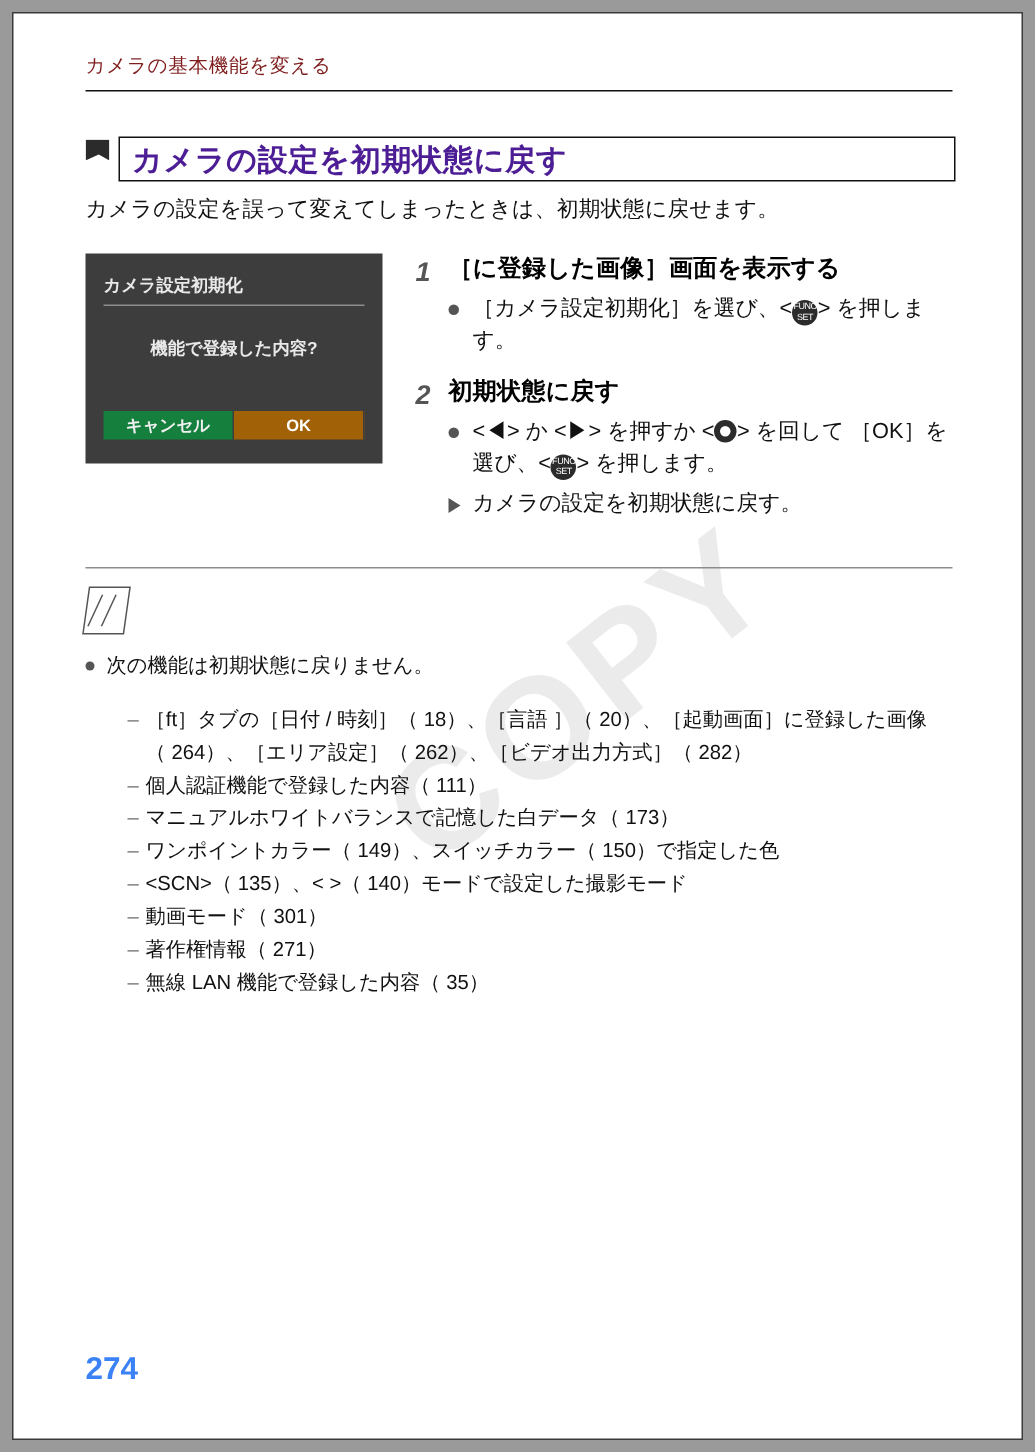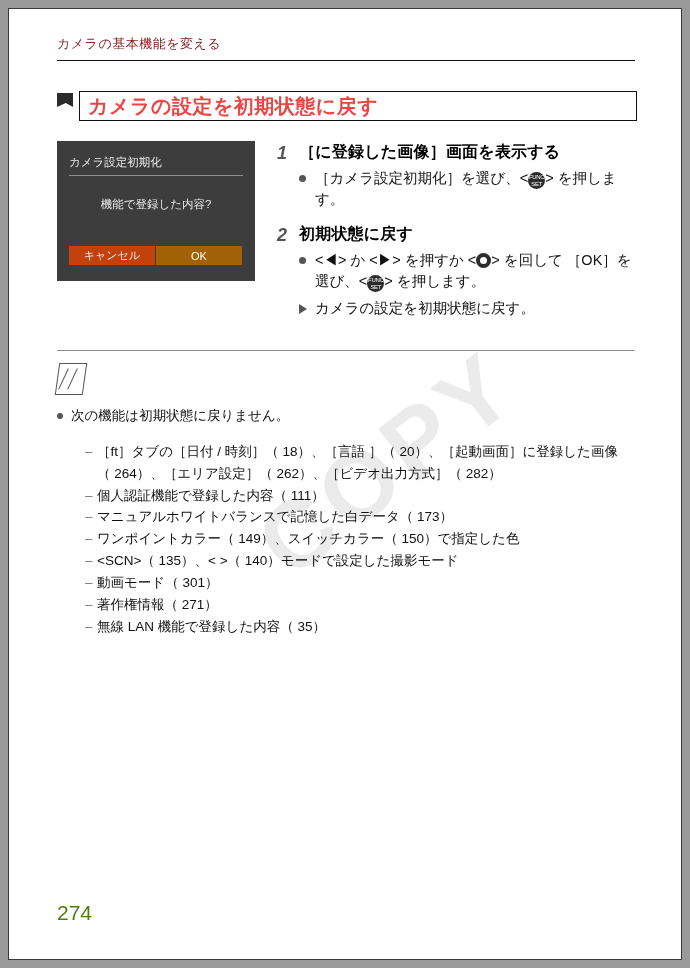--- a/index.html
+++ b/index.html
@@ -67,38 +67,39 @@
     border: 1.5px solid #111;
     display: flex;
     align-items: center;
     padding-left: 8px;
     height: 30px;
     box-sizing: border-box;
   }
   .section-title {
     font-size: 20px;
     font-weight: bold;
-    color: #ef4444;
+    color: #4c1d95;
     letter-spacing: 0.5px;
   }
   .section-lead {
     font-size: 14.5px;
     color: #111;
     margin: 9px 0 0 0;
     letter-spacing: 0.2px;
   }
 
   
   .steps-area {
     display: flex;
     margin-top: 20px;
   }
   .lcd-col {
     width: 202px;
     flex: 0 0 202px;
+    font-weight: bold;
   }
   .lcd {
     width: 198px;
     height: 140px;
     background: #3d3d3d;
     position: relative;
     color: #e9e9e9;
     font-size: 11px;
   }
   .lcd-title {
@@ -125,21 +126,21 @@
   .lcd-buttons {
     position: absolute;
     left: 12px;
     right: 12px;
     bottom: 16px;
     display: flex;
     height: 19px;
   }
   .lcd-btn {
     flex: 1;
-    background: #c2410c;
+    background: #15803d;
     color: #f0f0f0;
     font-size: 11px;
     display: flex;
     align-items: center;
     justify-content: center;
     border-right: 1px solid #3d3d3d;
   }
   .lcd-btn.sel {
     background: #a16207;
     color: #fff;
@@ -309,22 +310,22 @@
     left: 0;
     color: #777;
   }
 
   
   .page-number {
     position: absolute;
     left: 48px;
     bottom: 34px;
     font-size: 21px;
-    font-weight: normal;
-    color: #4d7c0f;
+    font-weight: bold;
+    color: #3b82f6;
   }
 
   
   .watermark {
     position: absolute;
     left: 230px;
     top: 400px;
     font-size: 96px;
     font-weight: bold;
     color: rgba(0,0,0,0.08);
@@ -346,20 +347,21 @@
     <div class="running-head">カメラの基本機能を変える</div>
     <div class="head-rule"></div>
 
     <div class="section-bar">
       <div class="section-flag"></div>
       <div class="section-box">
         <div class="section-title">カメラの設定を初期状態に戻す</div>
       </div>
     </div>
 
+    <p class="section-lead">カメラの設定を誤って変えてしまったときは、初期状態に戻せます。</p>
 
     <div class="steps-area">
 
       <div class="lcd-col">
         <div class="lcd">
           <div class="lcd-title">カメラ設定初期化</div>
           <div class="lcd-rule"></div>
           <div class="lcd-msg">機能で登録した内容?</div>
           <div class="lcd-buttons">
             <div class="lcd-btn">キャンセル</div>

